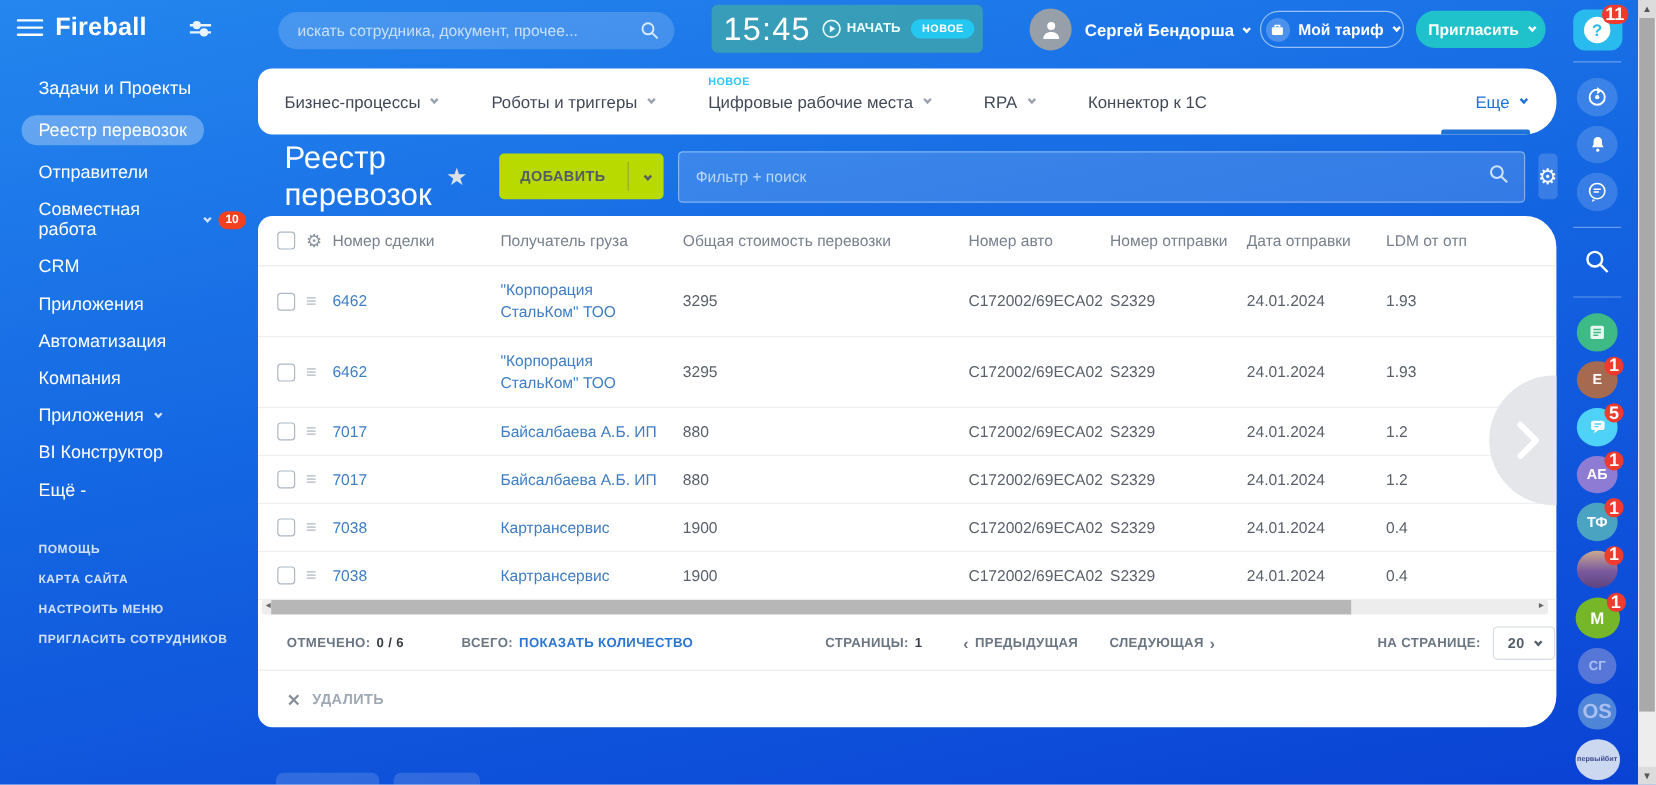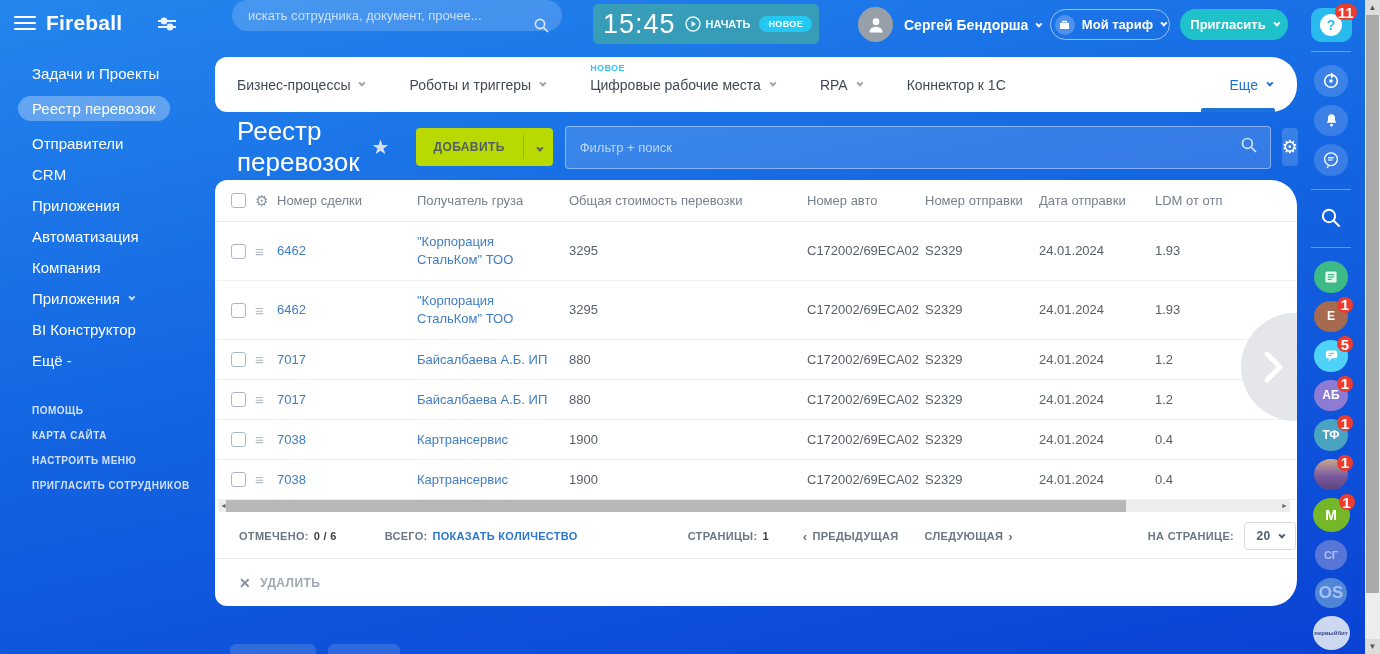--- a/index.html
+++ b/index.html
@@ -7,21 +7,21 @@
   body { font-family:"Liberation Sans", sans-serif; }
   .app { position:relative; width:1380px; height:654px;
          background:linear-gradient(168deg,#2486ee 0%,#1466e2 45%,#0a42d4 100%); overflow:hidden; }
 
   
   .topbar { position:absolute; left:0; top:0; width:1300px; height:50px; }
   .burger { position:absolute; left:14px; top:16px; width:22px; height:16px; cursor:pointer; }
   .burger i { display:block; height:2px; background:#fff; margin-bottom:4px; border-radius:1px; }
   .logo { position:absolute; left:46px; top:11px; color:#fff; font-size:21px; font-weight:bold; letter-spacing:.2px; }
   .tune { position:absolute; left:158px; top:17px; opacity:.9; }
-  .tb-search { position:absolute; left:232px; top:0; width:330px; height:31px;
+  .tb-search { position:absolute; left:232px; top:10px; width:330px; height:31px;
                background:rgba(255,255,255,.17); border:none; border-radius:16px;
                color:#fff; font-size:13px; padding:0 36px 0 16px; outline:none; font-family:inherit; }
   .tb-search::placeholder { color:#c9e0fb; }
   .tb-search-ico { position:absolute; left:534px; top:18px; }
   .timer { position:absolute; left:593px; top:4px; width:226px; height:40px; background:rgba(58,160,179,.92);
            border-radius:5px; display:flex; align-items:center; padding:0 10px; gap:9px; }
   .timer-time { color:#fff; font-size:27px; font-weight:300; letter-spacing:1px; }
   .timer-start { display:flex; align-items:center; gap:5px; color:#eafcff; font-size:11px; font-weight:bold; cursor:pointer; }
   .timer-new { background:#24c7f0; color:#fff; font-size:9px; font-weight:bold; padding:3px 9px; border-radius:9px; letter-spacing:.4px; }
   .avatar { position:absolute; left:858px; top:7px; width:35px; height:35px; border-radius:50%;
@@ -208,20 +208,25 @@
     <div class="sb-item">
         <span>Задачи и Проекты</span>
       </div>
     <div class="sb-item">
         <span class="pill-bg">Реестр перевозок</span>
       </div>
     <div class="sb-item">
         <span>Отправители</span>
       </div>
     <div class="sb-item">
+      <span>Совместная работа</span>
+      <span class="chev small" style="color:#cfe0fb"></span>
+      <span class="sb-badge">10</span>
+    </div>
+    <div class="sb-item">
         <span>CRM</span>
       </div>
     <div class="sb-item">
         <span>Приложения</span>
       </div>
     <div class="sb-item">
         <span>Автоматизация</span>
       </div>
     <div class="sb-item">
         <span>Компания</span>

